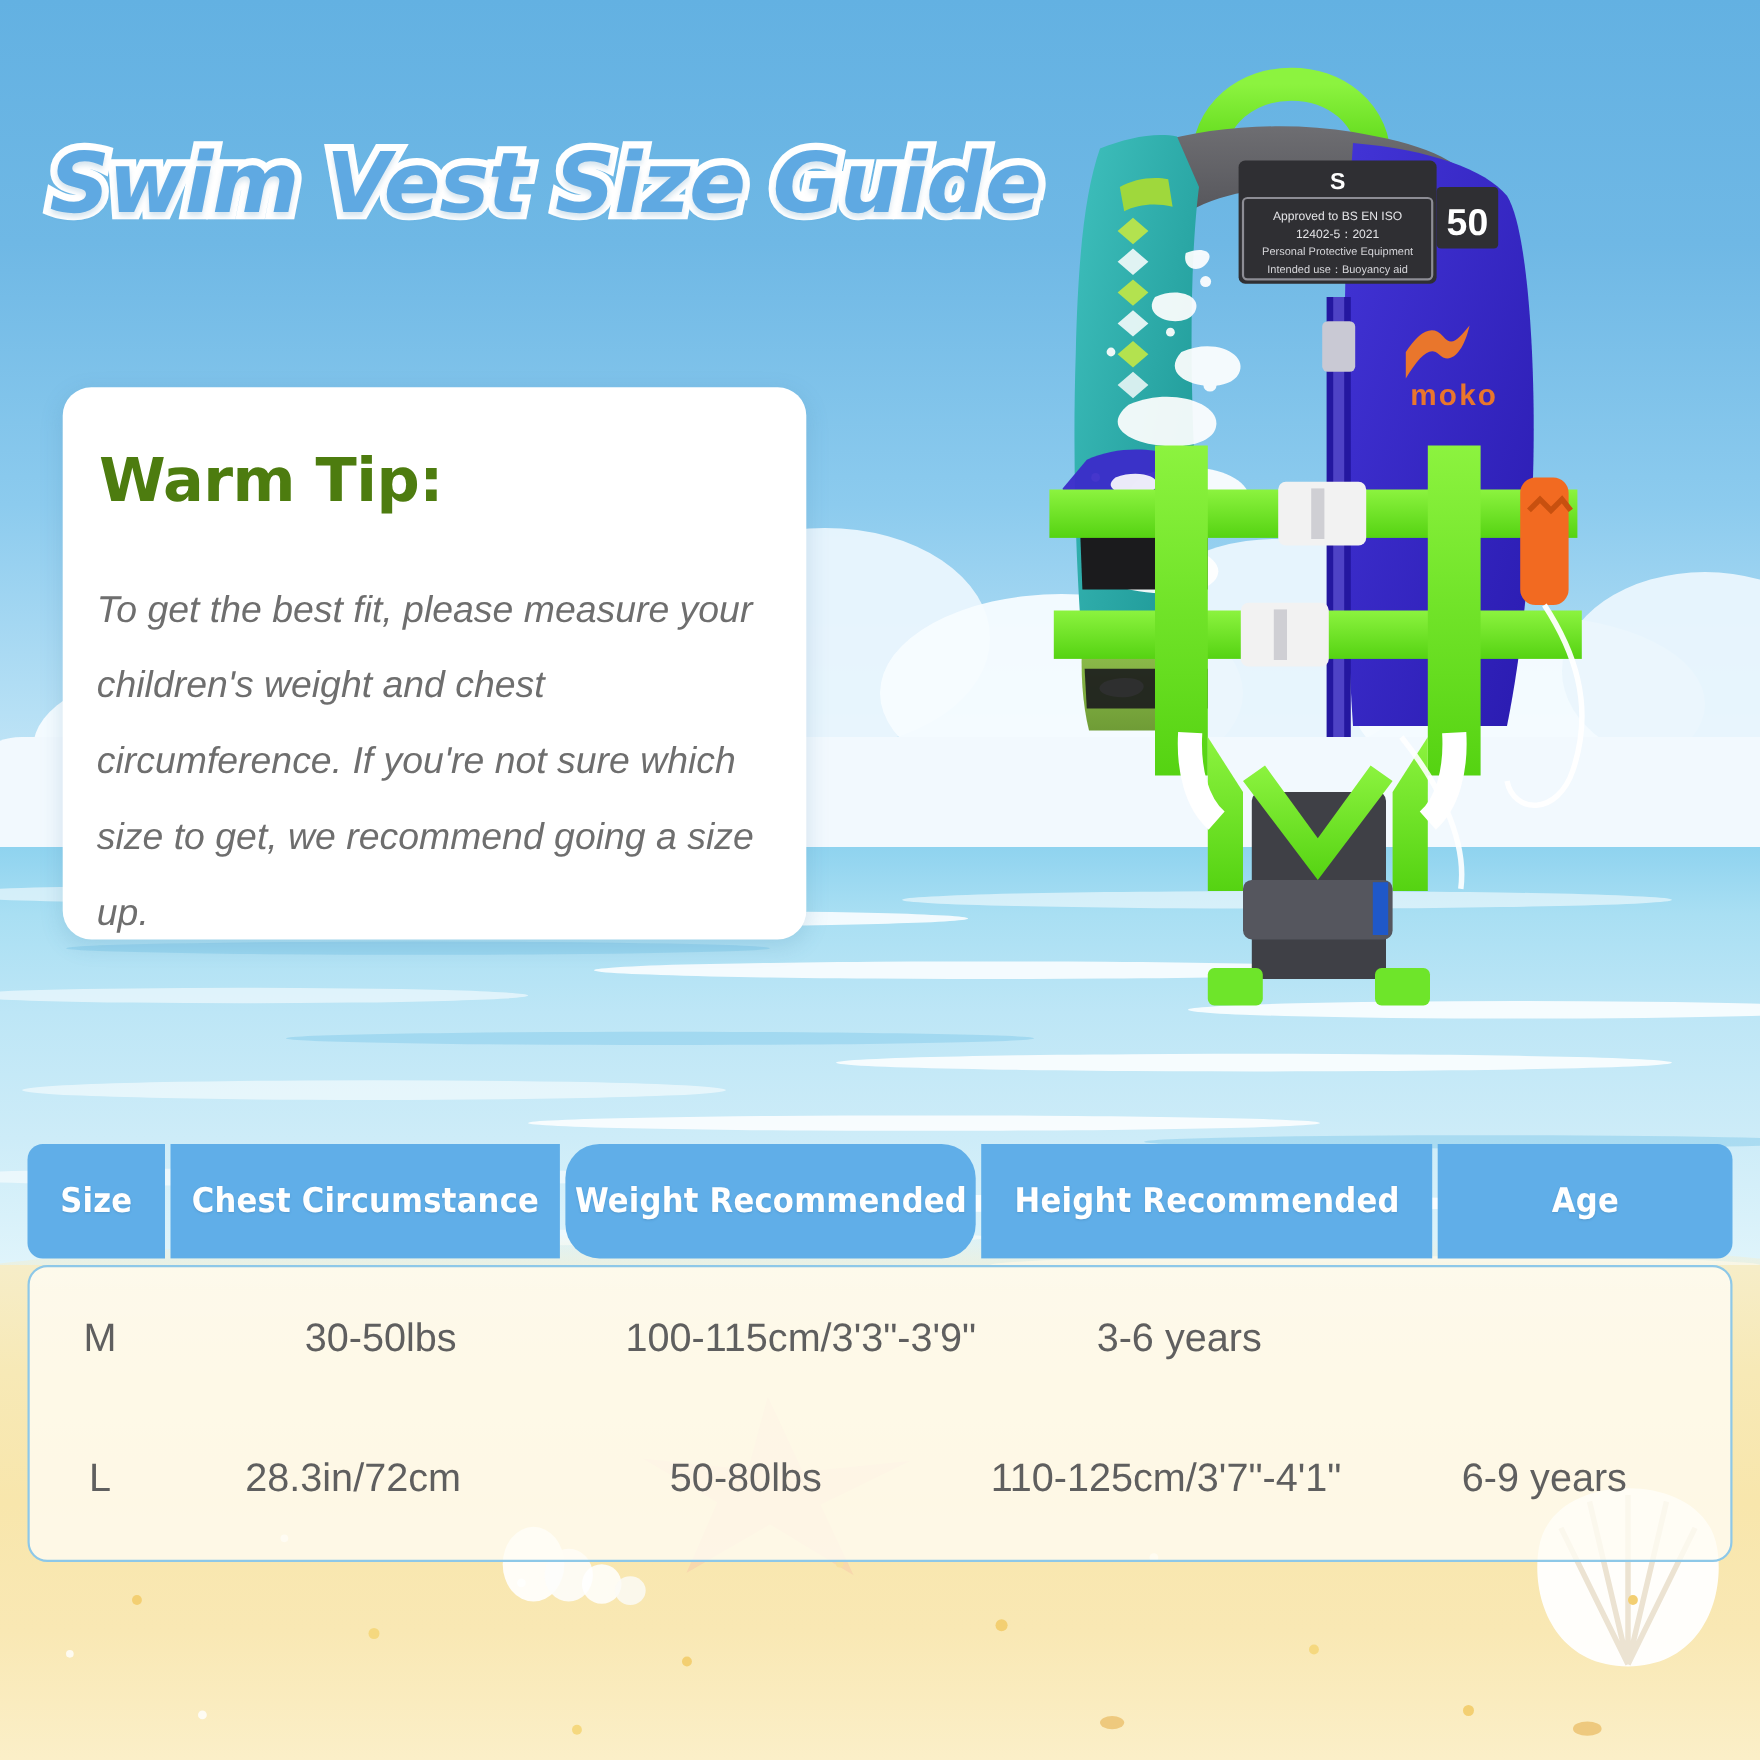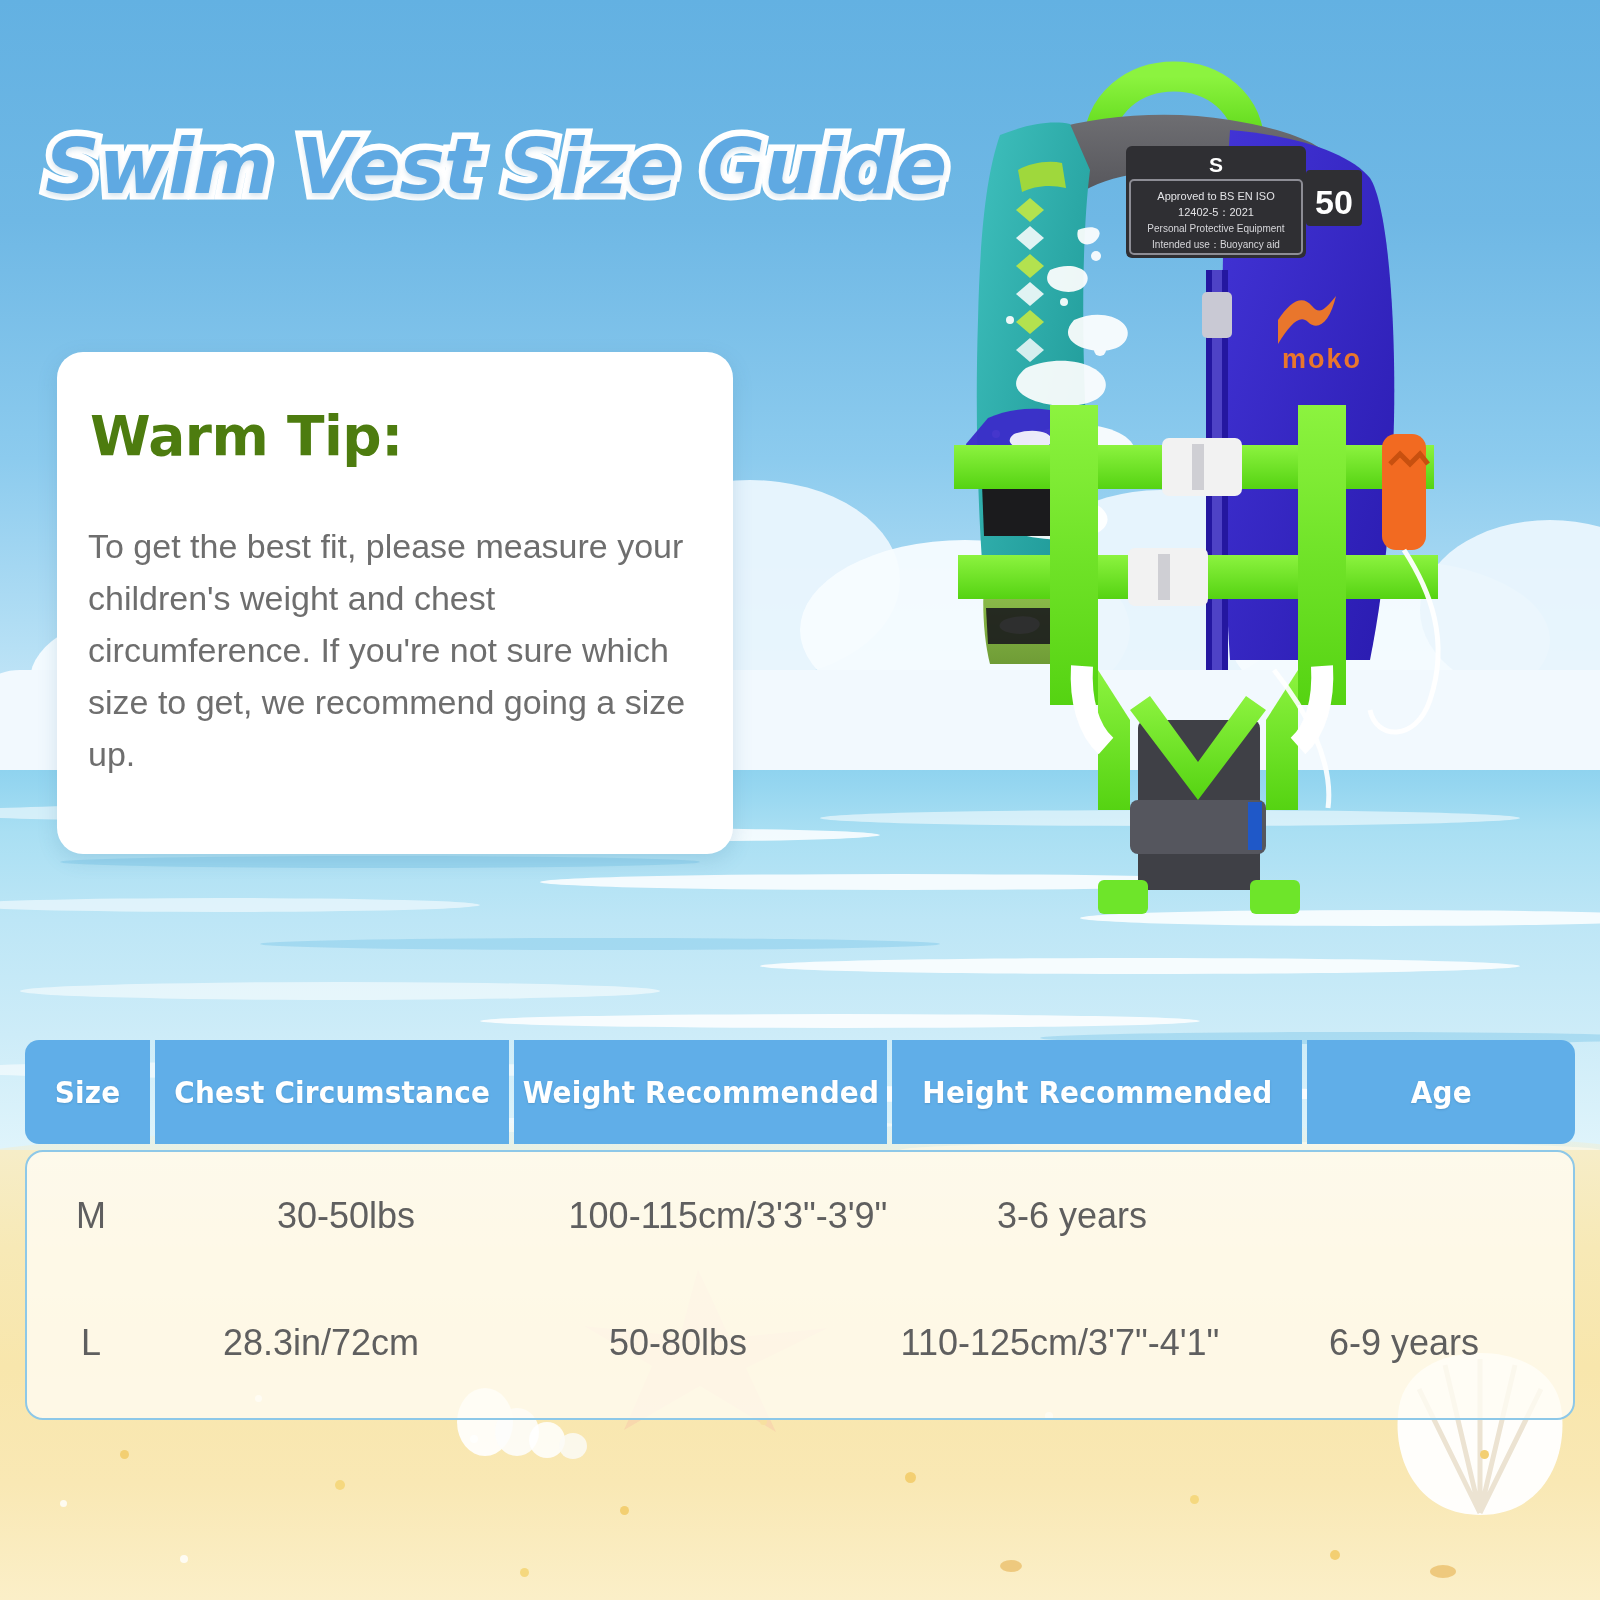--- a/index.html
+++ b/index.html
@@ -62,40 +62,41 @@
     background:#ffffff;border-radius:26px;
     box-shadow:0 6px 20px rgba(60,120,160,.18);
   }
   .tiphead{
     position:absolute;left:33px;top:52px;
     font-size:55px;font-weight:bold;color:#4d7c0f;
     font-family:"DejaVu Sans",sans-serif;letter-spacing:-.5px;
   }
   .tipbody{
     position:absolute;left:31px;top:168px;width:625px;
-    font-size:34px;line-height:52px;color:#6e6e6e;
+    font-size:34px;line-height:69px;color:#6e6e6e;
     font-family:"Liberation Sans",sans-serif;
+    font-style:italic;
   }
 
   
   .vest{position:absolute;left:930px;top:20px;width:560px;height:950px;}
 
   
   .table{position:absolute;left:25px;top:1040px;width:1550px;}
   .thead{display:flex;gap:5px;}
   .th{
     background:#60aee8;color:#ffffff;height:104px;
     display:flex;align-items:center;justify-content:center;
     font-size:31px;font-weight:bold;
     font-family:"DejaVu Sans Condensed","DejaVu Sans",sans-serif;
     letter-spacing:.2px;text-shadow:0 1px 2px rgba(40,90,130,.25);
   }
   .th.c0{width:128px;border-radius:14px 0 0 14px;}
   .th.c1{width:363px;}
-  .th.c2{width:382px;}
+  .th.c2{width:382px;border-radius:31px;}
   .th.c3{width:420px;}
   .th.c4{width:274px;border-radius:0 14px 14px 0;}
   .tbody{
     margin-top:6px;width:1550px;height:270px;
     background:rgba(255,253,244,.80);
     border:2px solid #8dc8e8;border-radius:18px;
     box-sizing:border-box;overflow:hidden;
   }
   .tr{display:flex;height:127px;align-items:center;}
   .td{

